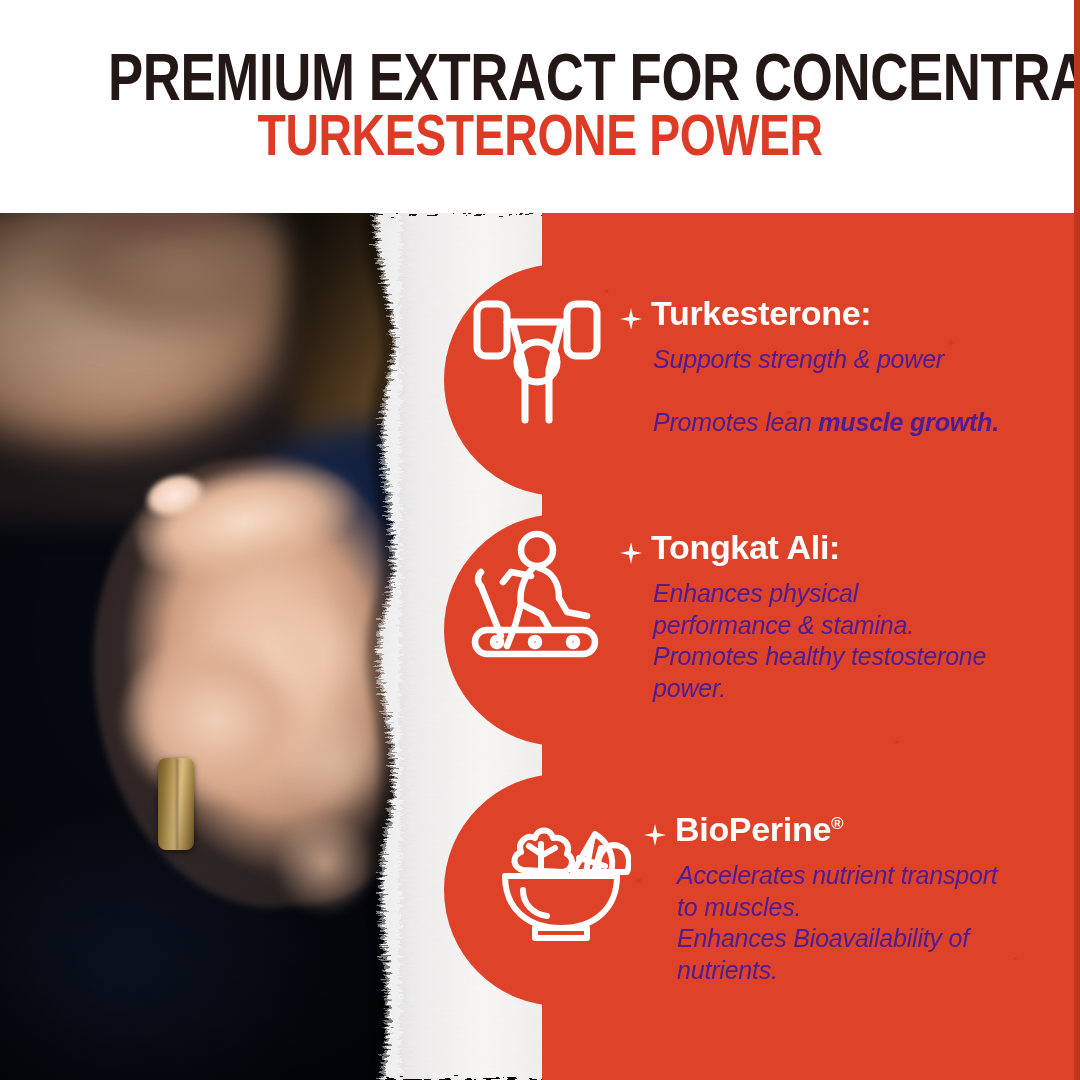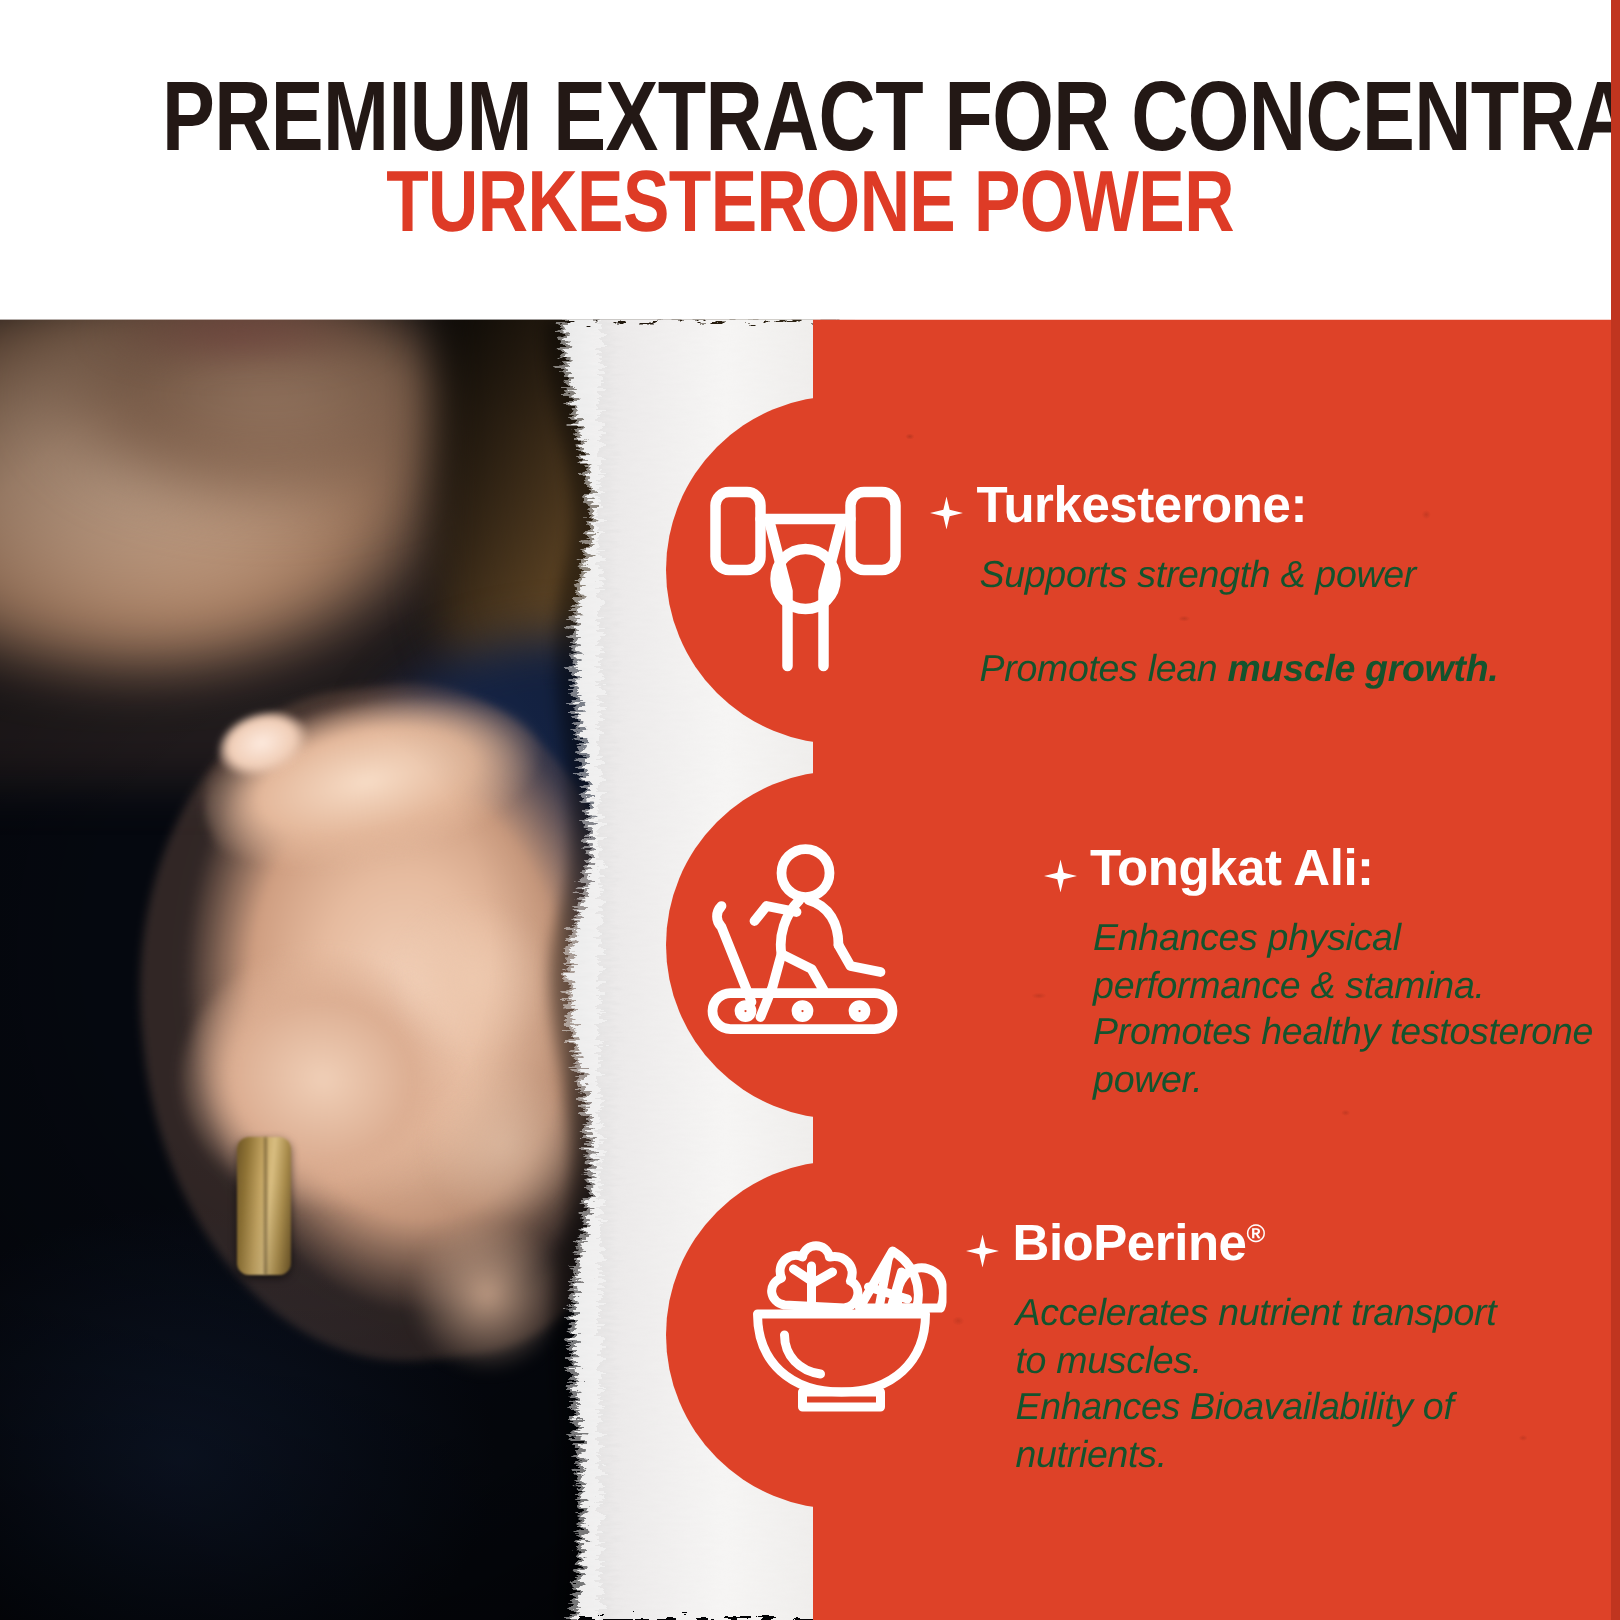--- a/index.html
+++ b/index.html
@@ -223,41 +223,41 @@
   }
   .feature-icon {
     width:150px;
     flex:0 0 150px;
     display:flex;
     justify-content:center;
     align-items:center;
   }
   .feature-text { padding-left:8px; }
 
-  .f1 { left:462px; top:318px; width:600px; }
-  .f2 { left:462px; top:560px; width:600px;justify-content:space-between; }
+  .f1 { left:462px; top:294px; width:600px; }
+  .f2 { left:462px; top:528px; width:600px; }
   .f3 { left:486px; top:810px; width:600px; }
 
   .feat-title {
     display:flex;
     align-items:flex-start;
     color:#ffffff;
     font-size:34px;
     font-weight:bold;
     line-height:1.14;
     letter-spacing:-0.3px;
     margin-bottom:6px;
   }
   .sparkle {
     flex:0 0 auto;
     margin-right:9px;
     margin-top:5px;
   }
   .feat-body {
-    color:#14532d;
+    color:#4c1d95;
     font-size:25px;
     font-style:italic;
     line-height:1.27;
     padding-left:33px;
     letter-spacing:-0.2px;
     white-space:pre-line;
   }
   .feat-body b { font-weight:bold; }
   .reg { font-size:17px; vertical-align:super; line-height:1; }
 </style>

